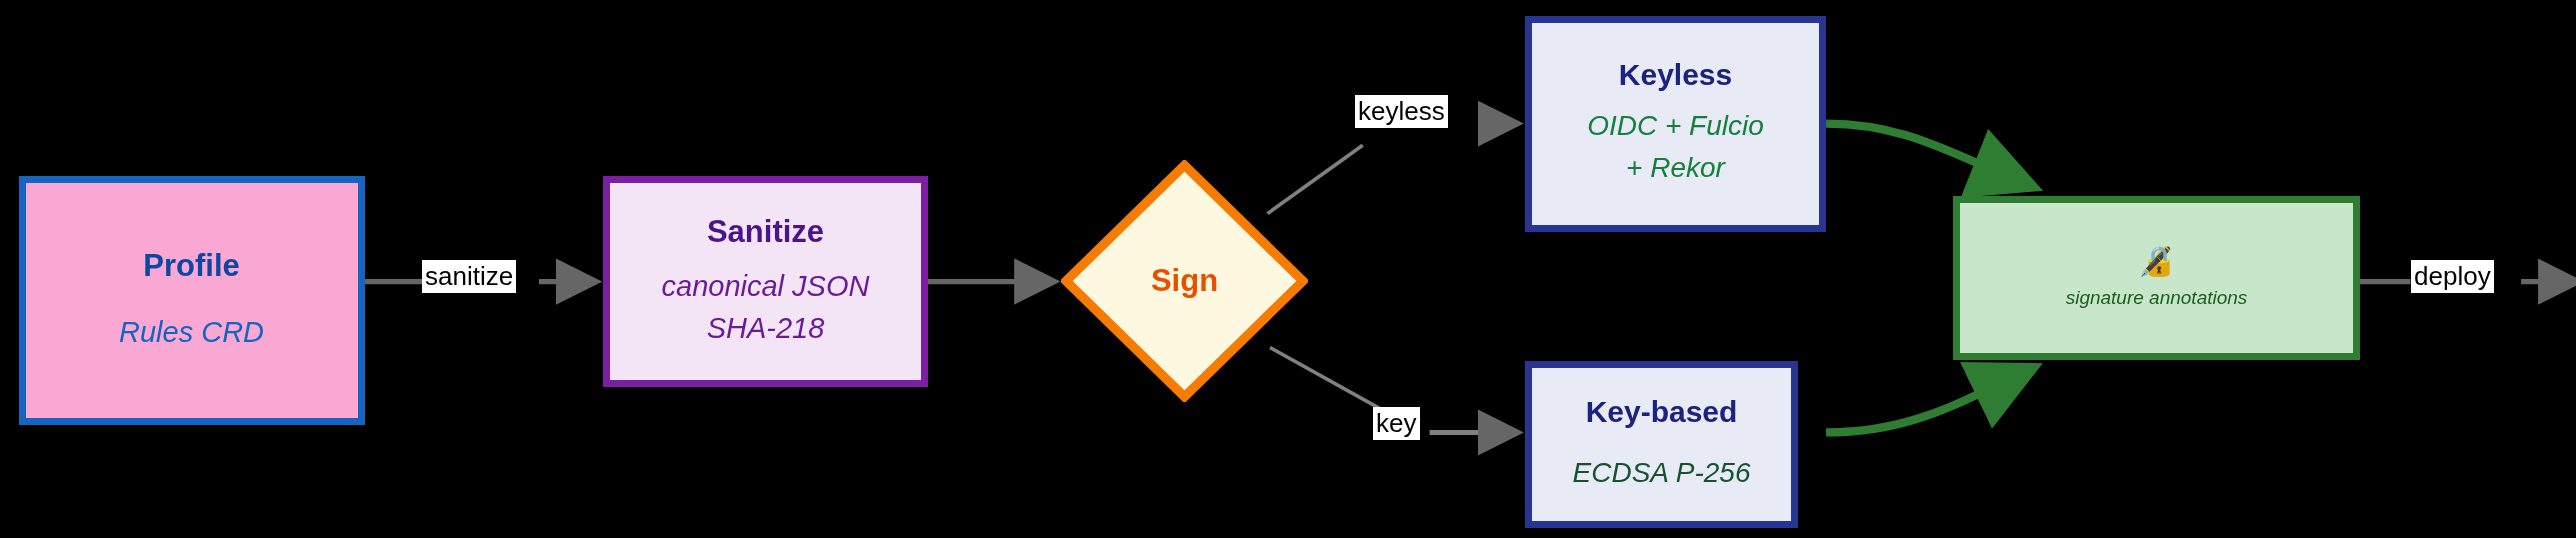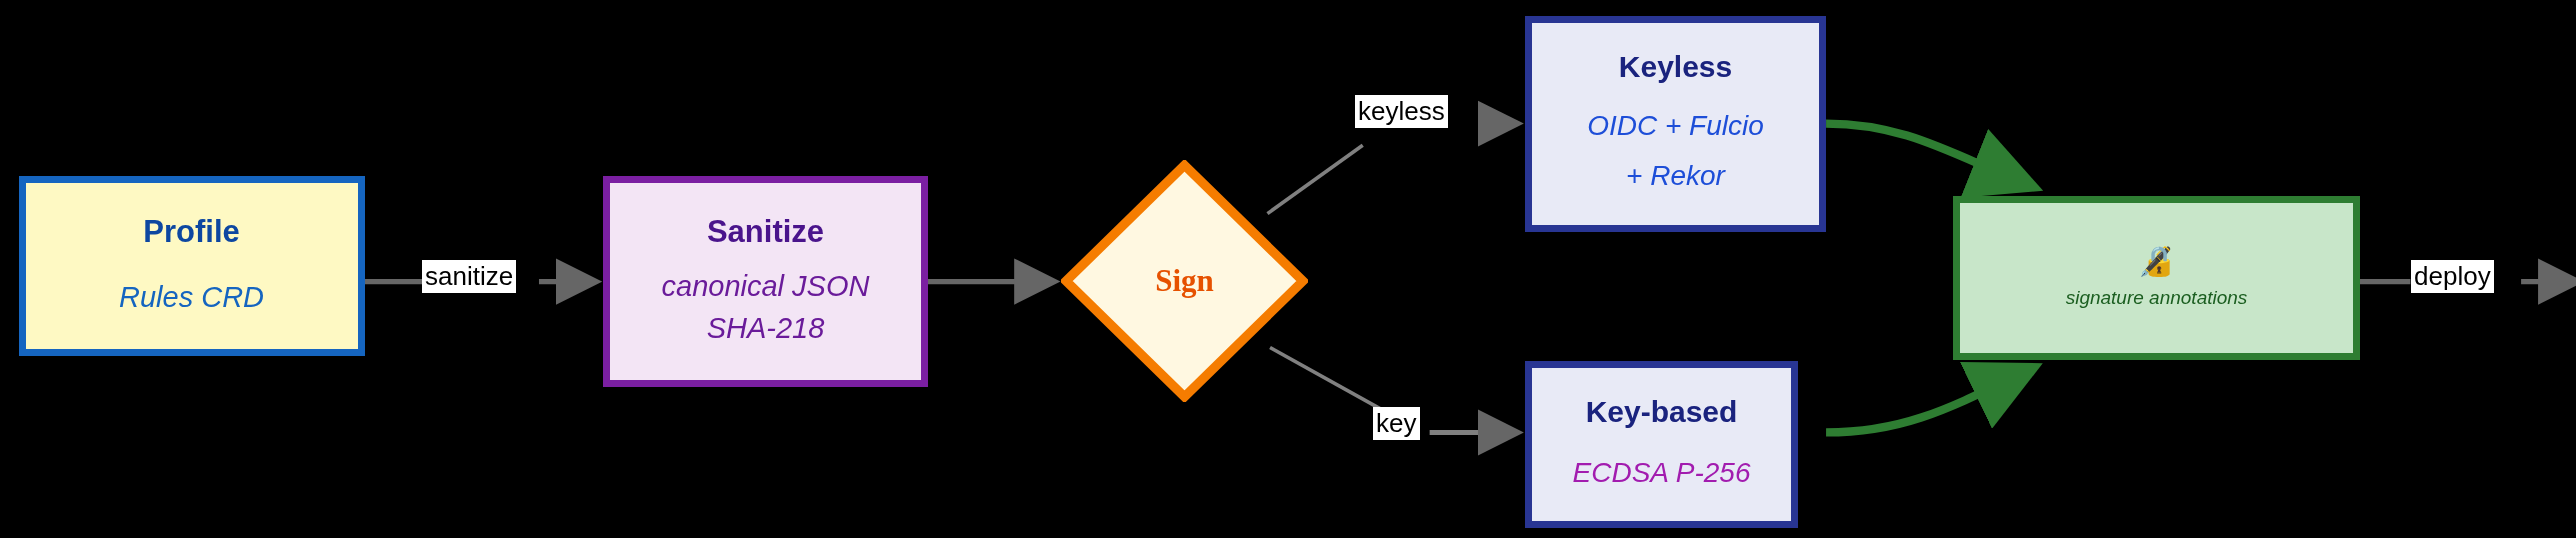--- a/index.html
+++ b/index.html
@@ -38,22 +38,22 @@
     font-weight: bold;
     white-space: nowrap;
   }
   .sub {
     font-style: italic;
     white-space: nowrap;
   }
 
   
   #profile {
-    left: 18.5px; top: 176px; width: 346px; height: 180px;
-    background: #fef9c3;
+    left: 18.5px; top: 176px; width: 346px; height: 249px;
+    background: #f9a8d4;
     border: 7.2px solid #1565C0;
     gap: 12px;
   }
   #profile .title { color: #0D47A1; font-size: 31px; margin-bottom: 14.4px; }
   #profile .sub   { color: #1565C0; font-size: 29px; line-height: 1.45; }
 
   
   #sanitize {
     left: 603px; top: 176px; width: 325px; height: 211px;
     background: #F3E5F5;
@@ -62,30 +62,30 @@
   #sanitize .title { color: #4A148C; font-size: 31px; margin-bottom: 14.4px; }
   #sanitize .sub   { color: #6A1B9A; font-size: 29px; line-height: 1.45; }
 
   
   #keyless {
     left: 1525px; top: 15.5px; width: 301px; height: 216px;
     background: #E8EAF6;
     border: 7.2px solid #283593;
   }
   #keyless .title { color: #1A237E; font-size: 30px; margin-bottom: 12.4px; }
-  #keyless .sub   { color: #1d4ed8; font-size: 28px; line-height: 1.5; margin-top: 8px; }
+  #keyless .sub   { color: #15803d; font-size: 28px; line-height: 1.5; }
 
   
   #keybased {
     left: 1525px; top: 361px; width: 273px; height: 167px;
     background: #E8EAF6;
     border: 7.2px solid #283593;
   }
   #keybased .title { color: #1A237E; font-size: 30px; margin-bottom: 12.4px; }
-  #keybased .sub   { color: #a21caf; font-size: 28px; line-height: 1.5; margin-top: 10px; }
+  #keybased .sub   { color: #14532d; font-size: 28px; line-height: 1.5; margin-top: 10px; }
 
   
   #signed {
     left: 1953px; top: 196px; width: 407px; height: 164px;
     background: #C8E6C9;
     border: 7.2px solid #2E7D32;
   }
   #signed .title {
     color: #1B5E20; font-size: 30px; margin-bottom: 11.3px;
     display: flex; align-items: center; gap: 8.2px;
@@ -93,21 +93,20 @@
   #signed .sub   { color: #1B5E20; font-size: 19px; }
   #signed .lock-icon { font-size: 29px; line-height: 1; }
 
   
   .diamond-wrap {
     position: absolute;
     display: flex;
     align-items: center;
     justify-content: center;
     text-align: right;
-    font-family: Liberation Serif, serif;
   }
   .diamond-wrap svg { position: absolute; left: 0; top: 0; }
   .diamond-label {
     position: relative;
     z-index: 2;
     display: flex;
     flex-direction: column;
     align-items: center;
   }
   #sign-diamond { left: 1061px; top: 160px; width: 247px; height: 242px; }

